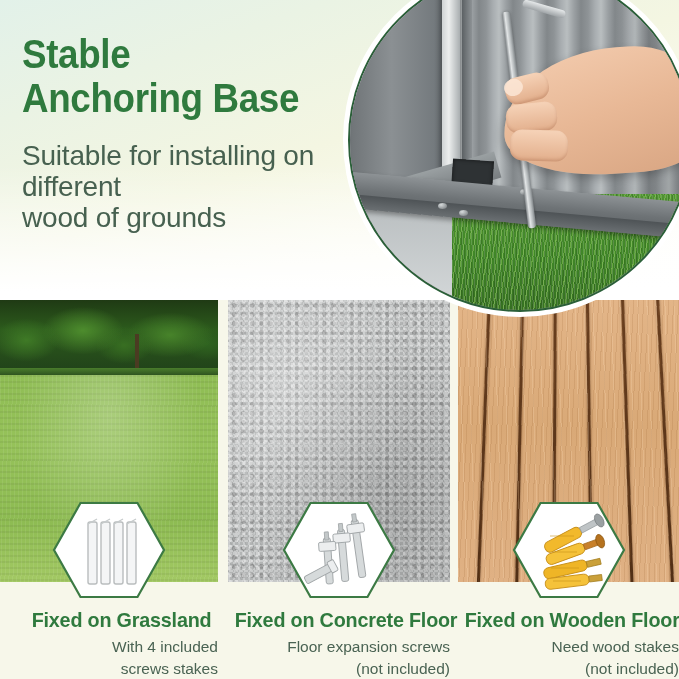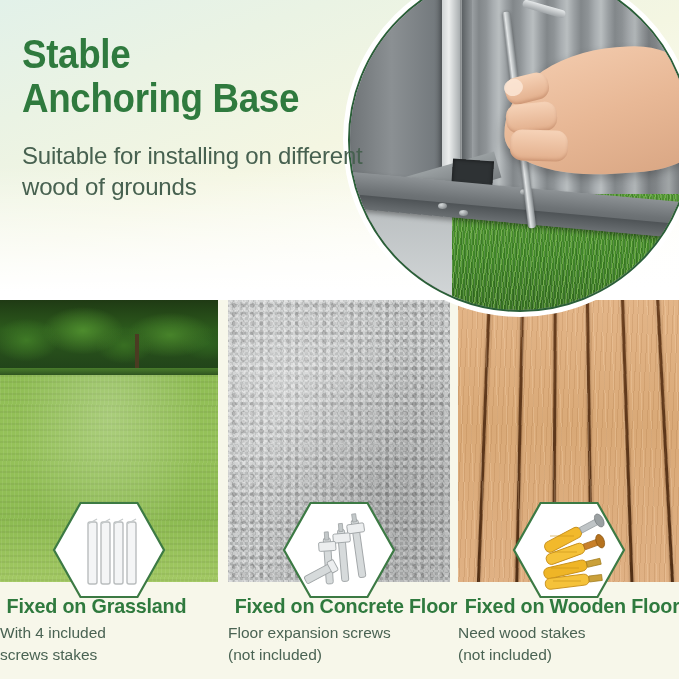--- a/index.html
+++ b/index.html
@@ -26,21 +26,21 @@
   .headings{position:absolute;left:22px;top:20px;width:360px;z-index:6;margin-top:12px;}
   .h-line{
     font-family:"Liberation Sans Narrow","Liberation Sans",sans-serif;
     font-weight:bold;font-size:40px;line-height:44px;
     letter-spacing:-0.4px;color:#2f7a3e;
     transform:scaleX(0.92);transform-origin:left center;
     white-space:nowrap;
   }
   .sub{
     margin-top:20px;
-    font-size:24px;line-height:31px;color:#476150;letter-spacing:-0.2px;
+    font-size:28px;line-height:31px;color:#476150;letter-spacing:-0.2px;
     font-weight:400;
   }
 
   
   .circle-wrap{
     position:absolute;left:348px;top:-32px;width:362px;height:322px;z-index:5;
   }
   .circle{
     position:absolute;left:0;top:0;width:340px;height:340px;border-radius:50%;
     overflow:hidden;
@@ -231,21 +231,21 @@
 
   
   .hex{
     position:absolute;bottom:-18px;left:50%;margin-left:-57px;
     width:114px;height:100px;z-index:7;
   }
   .hex svg{display:block;}
 
   
   .captions{position:absolute;left:0;top:582px;width:679px;height:97px;}
-  .cap{position:absolute;top:2px;text-align:left;}
+  .cap{position:absolute;top:16px;text-align:right;}
   .c1{left:0;width:218px;}
   .c2{left:228px;width:222px;}
   .c3{left:458px;width:221px;}
   .cap-title{
     font-family:"Liberation Sans Narrow","Liberation Sans",sans-serif;
     font-weight:bold;font-size:21px;color:#2f7a3e;letter-spacing:-0.2px;
     transform:scaleX(0.94);white-space:nowrap;
     margin-top:10px;
   }
   .cap-desc{

